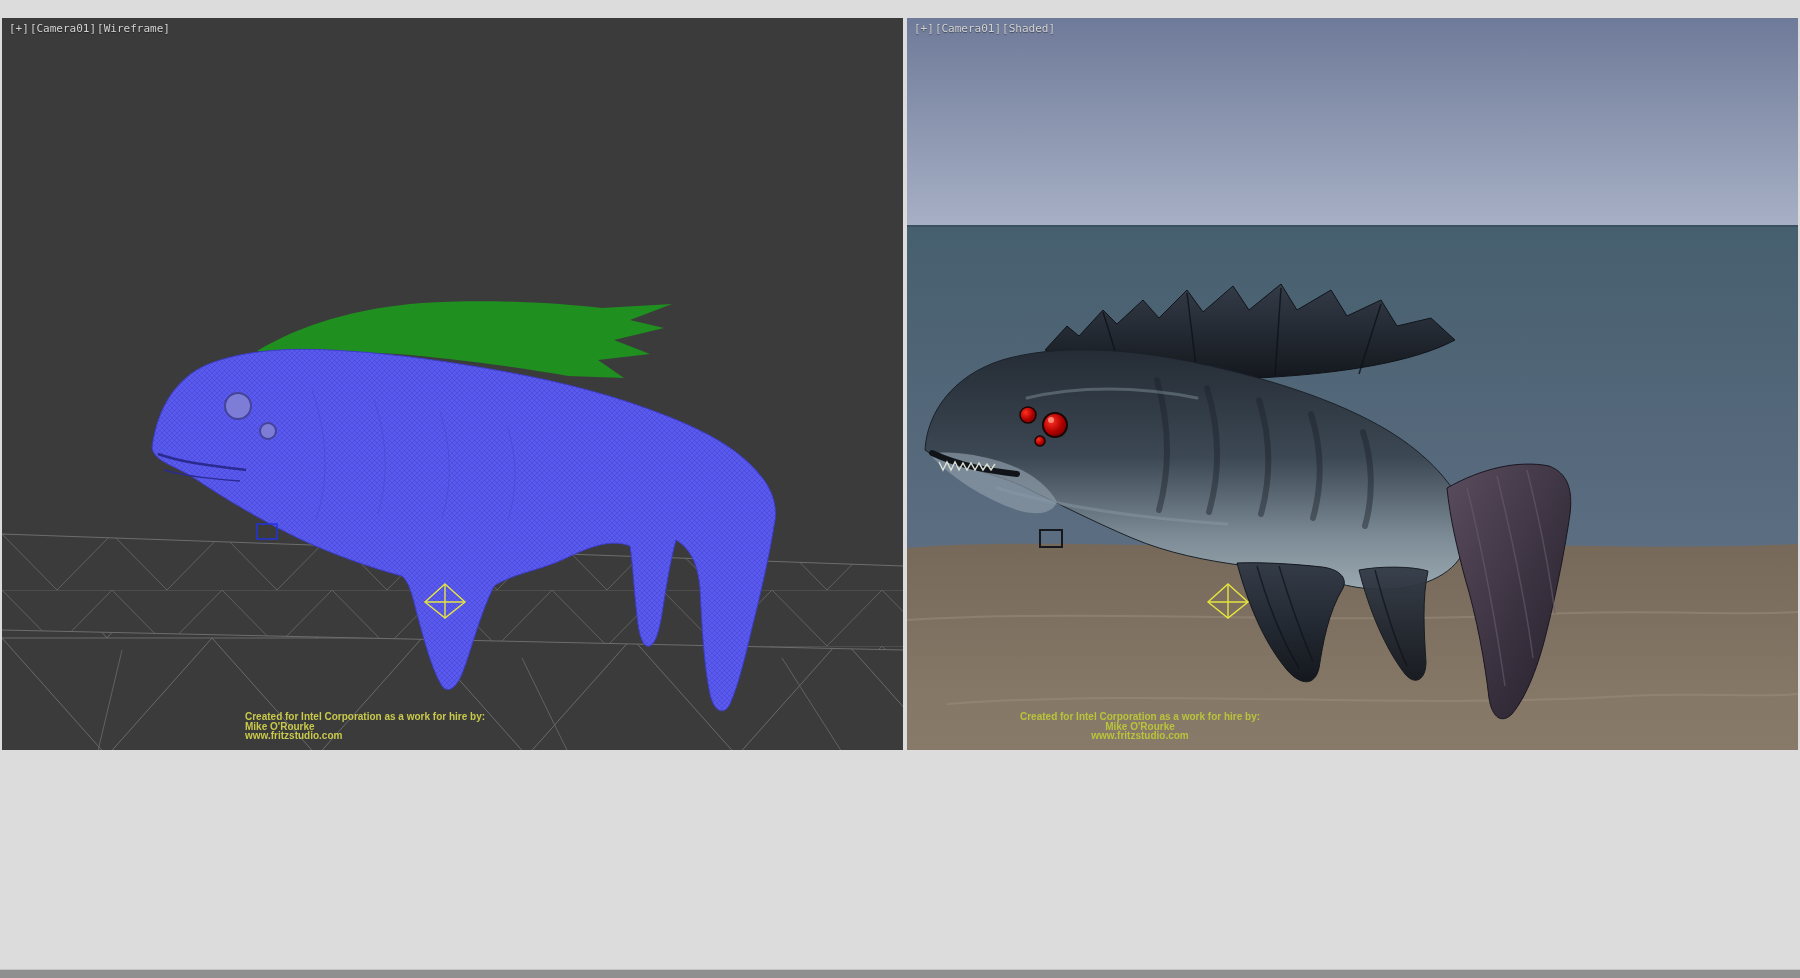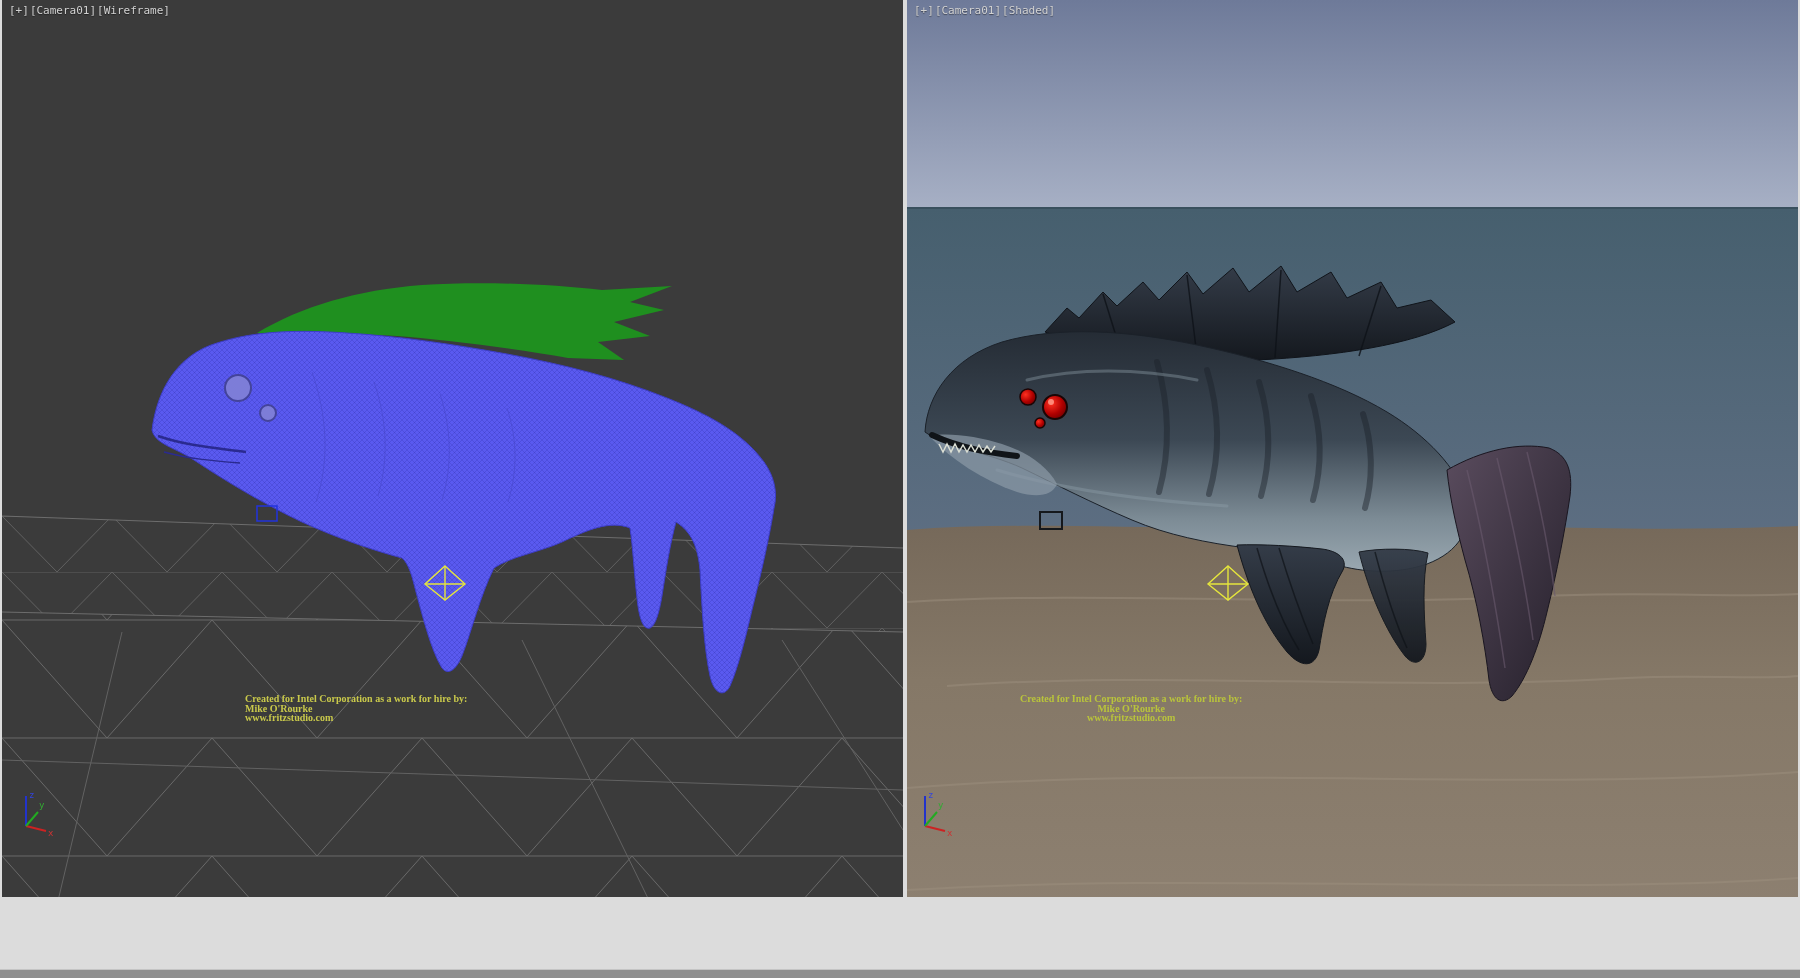--- a/index.html
+++ b/index.html
@@ -3,36 +3,36 @@
 <meta charset="utf-8">
 <style>
   html,body{margin:0;padding:0;}
   body{
     width:1800px;height:978px;position:relative;
     background:#dcdcdc;
     font-family:"DejaVu Sans", sans-serif;
     overflow:hidden;
   }
   .viewport{
-    position:absolute;top:0;height:897px;overflow:hidden;
+    position:absolute;top:18px;height:732px;overflow:hidden;
   }
   .vp-left{left:2px;width:901px;background:#3b3b3b;}
   .vp-right{left:907px;width:891px;background:#6e7a99;text-align:center;}
   .vp-label{
     position:absolute;top:4px;left:7px;z-index:5;
     font-family:"DejaVu Sans Mono", monospace;
     font-size:11px;color:#d2d2d2;letter-spacing:0px;
     text-shadow:0 1px 1px rgba(0,0,0,.45);
     cursor:default;user-select:none;
   }
   .vp-label span{margin-right:1px;}
   .watermark{
     position:absolute;z-index:4;
     font-size:10px;line-height:9.5px;font-weight:bold;
-    font-family:Liberation Serif, serif;
+    font-family:Liberation Sans, sans-serif;
     letter-spacing:0px;
   }
   .vp-left .watermark{left:243px;top:694px;color:#c9c94b;}
   .vp-right .watermark{left:113px;top:694px;color:#b9c43b;}
   .scene-svg{position:absolute;top:0;left:0;}
   .bottom-edge{
     position:absolute;left:0;bottom:0;width:1800px;height:8px;
     background:#8f8f8f;border-top:1px solid #c4c4c4;
   }
 </style>

